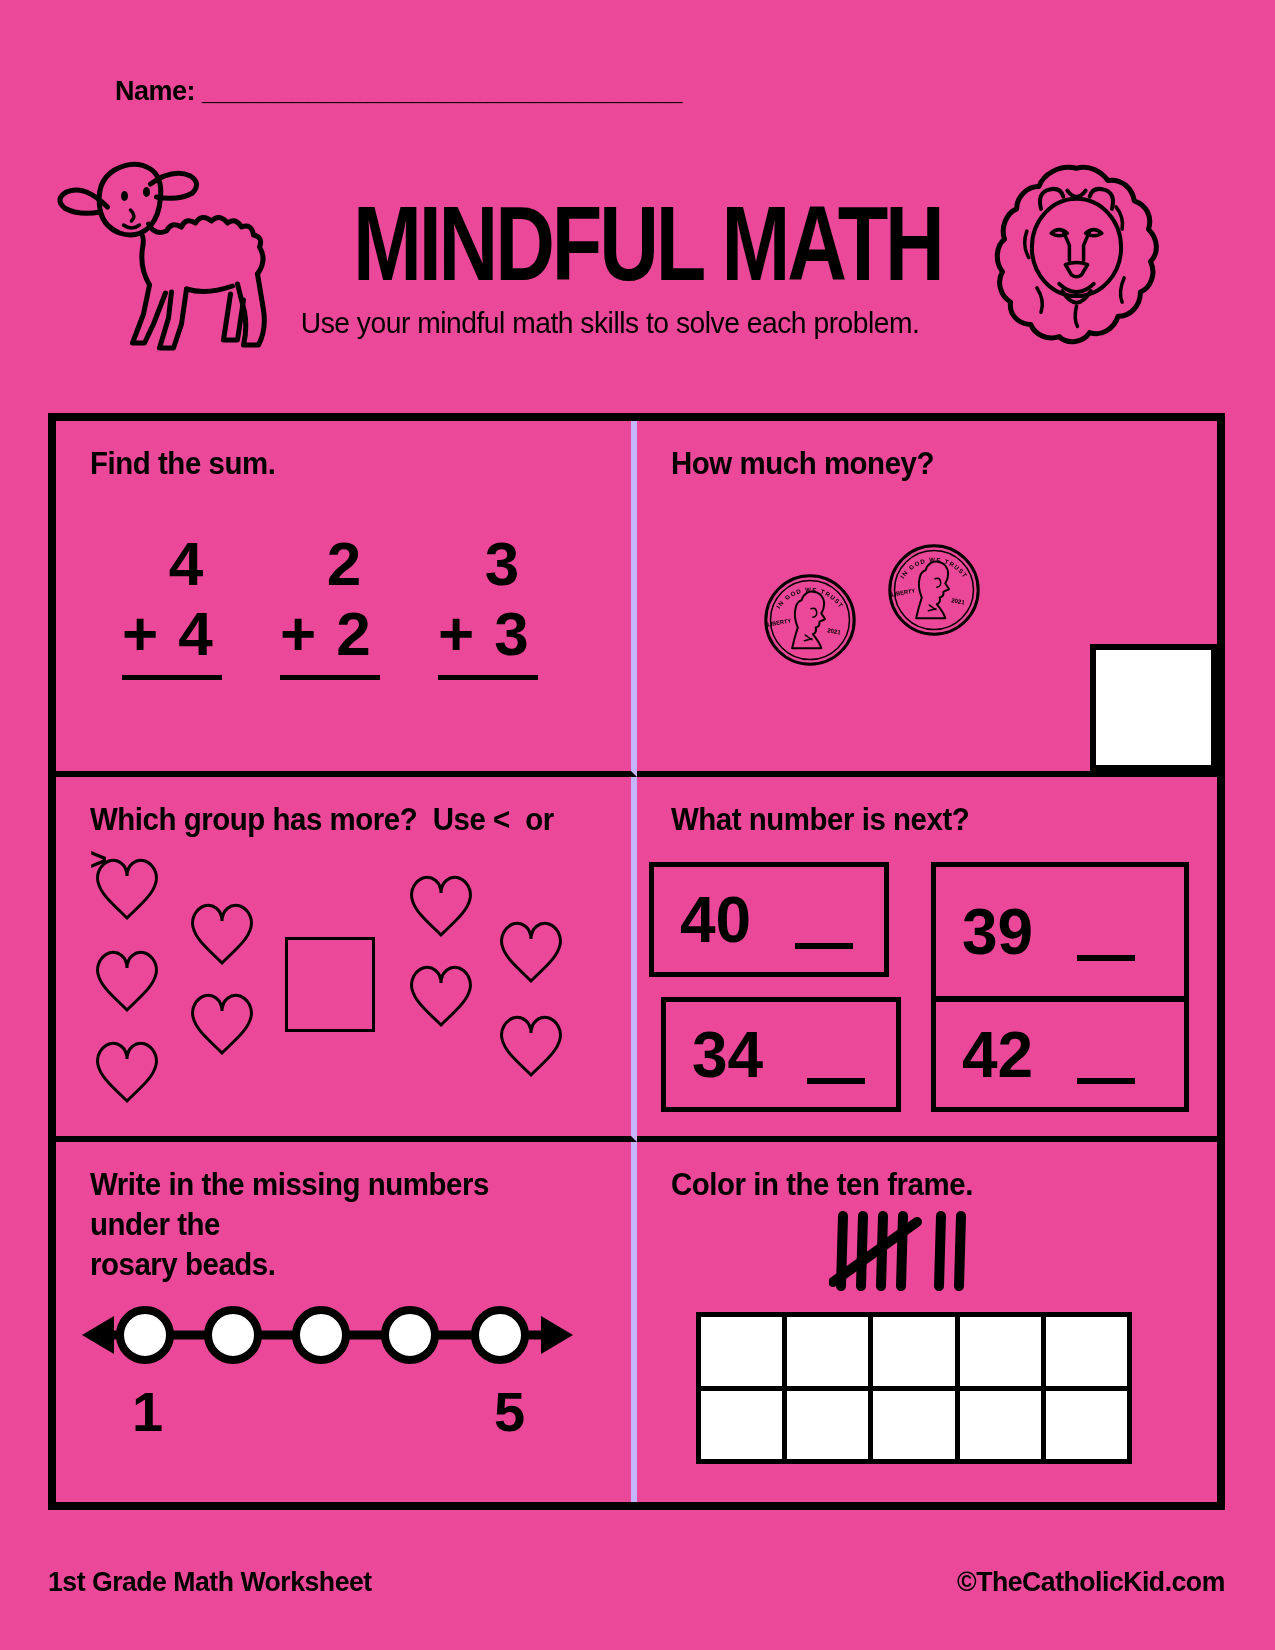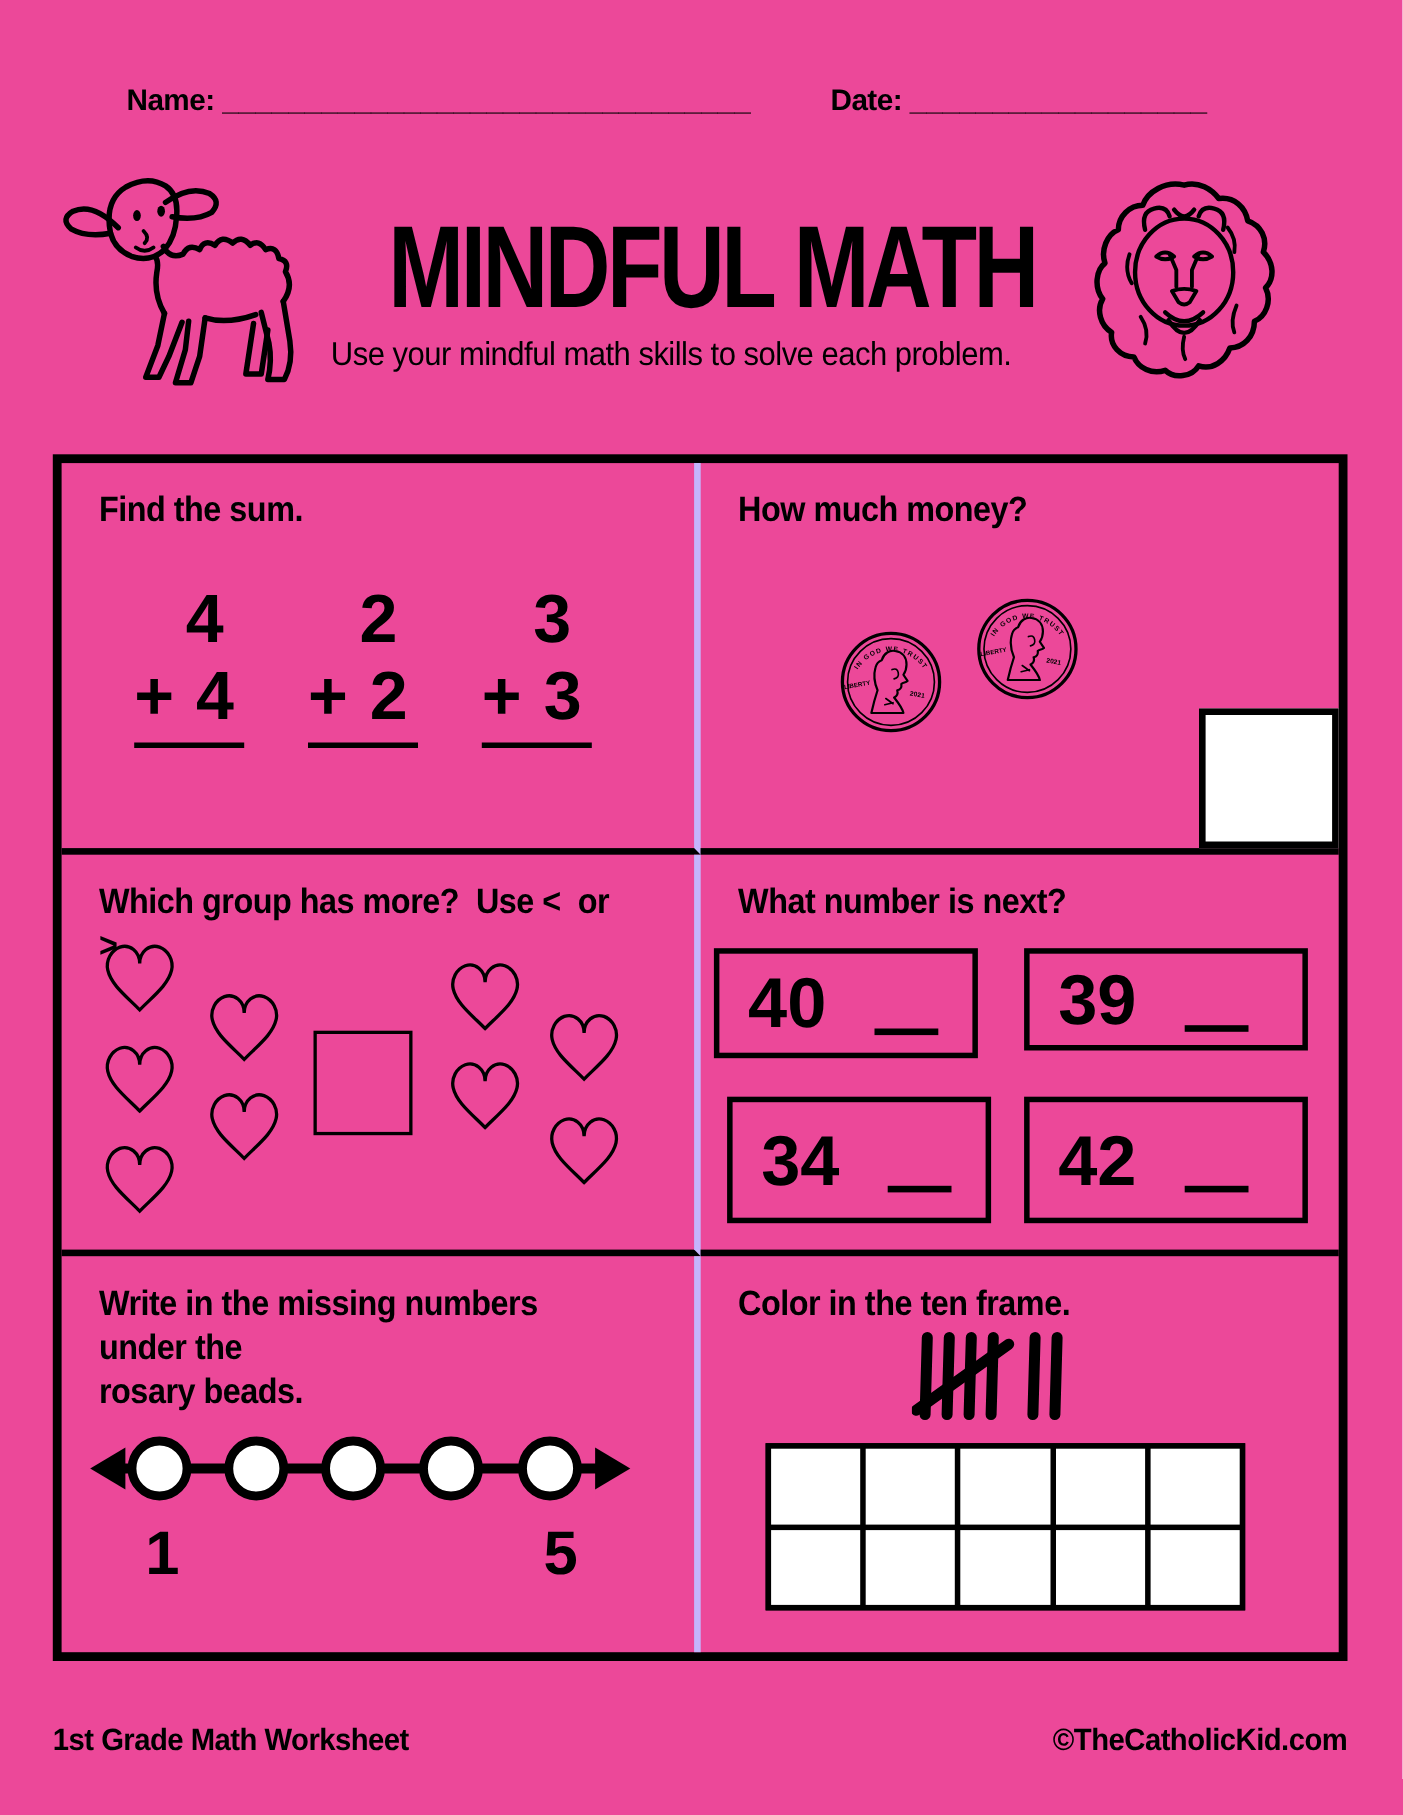--- a/index.html
+++ b/index.html
@@ -49,22 +49,22 @@
   .coin-text{font-family:"Liberation Sans",sans-serif;font-weight:bold;}
 
   
   .heart{position:absolute;width:78px;height:72px;}
   .compare-square{position:absolute;left:229px;top:160px;width:90px;height:95px;
                   border:3px solid #000;box-sizing:border-box;}
 
   
   .num-box{position:absolute;border:5px solid #000;box-sizing:border-box;
            display:flex;align-items:center;padding-left:26px;}
-  #num-box-1{left:12px;top:85px;width:240px;height:100px;}
-  #num-box-2{left:294px;top:85px;width:258px;height:93px;}
+  #num-box-1{left:12px;top:85px;width:240px;height:115px;}
+  #num-box-2{left:294px;top:85px;width:258px;height:139px;}
   #num-box-3{left:24px;top:220px;width:240px;height:115px;}
   #num-box-4{left:294px;top:220px;width:258px;height:115px;}
   .num{font-size:64px;font-weight:bold;line-height:1;}
   .blank{width:58px;height:0;border-bottom:6px solid #000;margin-left:44px;transform:translateY(26px);}
 
   
   #number-line-svg{position:absolute;left:24px;top:146px;}
   .bead-label{position:absolute;font-size:56px;font-weight:bold;line-height:1;}
   #bead-label-1{left:76px;top:242px;}
   #bead-label-5{left:438px;top:242px;}
@@ -82,24 +82,20 @@
   #footer-right{right:50px;transform:scaleX(0.95);transform-origin:right top;}
 </style>
 </head>
 <body>
 
 <div class="sheet">
 
   <div class="field" id="name-field">
     <span>Name:</span>
     <span class="write-line">________________________________</span>
-  </div>
-  <div class="field" id="date-field">
-    <span>Date:</span>
-    <span class="write-line">__________________</span>
   </div>
 
   <svg id="lamb-art" width="255" height="205" viewBox="0 0 250 205" fill="none" stroke="#000" stroke-width="5" stroke-linecap="round" stroke-linejoin="round">
     <path d="M63,55 Q40,32 22,40 Q10,47 20,56 Q34,64 56,60"></path>
     <path d="M106,32 Q128,16 146,24 Q157,31 148,41 Q134,49 112,45"></path>
     <path d="M56,60 Q50,30 70,18 Q90,7 106,17 Q118,25 116,45 Q115,64 105,75 Q92,87 75,81 Q60,75 56,60 Z"></path>
     <ellipse cx="80" cy="44" rx="3.5" ry="5" fill="#000" stroke="none"></ellipse>
     <ellipse cx="102" cy="40" rx="3.5" ry="5" fill="#000" stroke="none"></ellipse>
     <path d="M86,58 q6,6 1,11" stroke-width="3.5"></path>
     <path d="M79,73 q8,6 16,0" stroke-width="3.5"></path>

